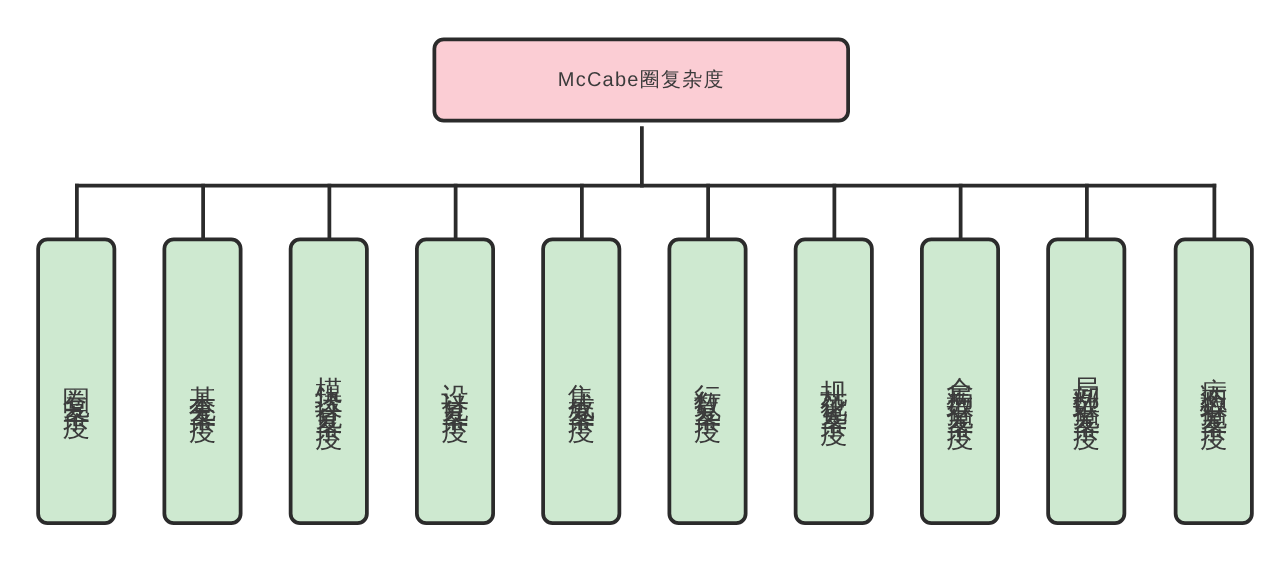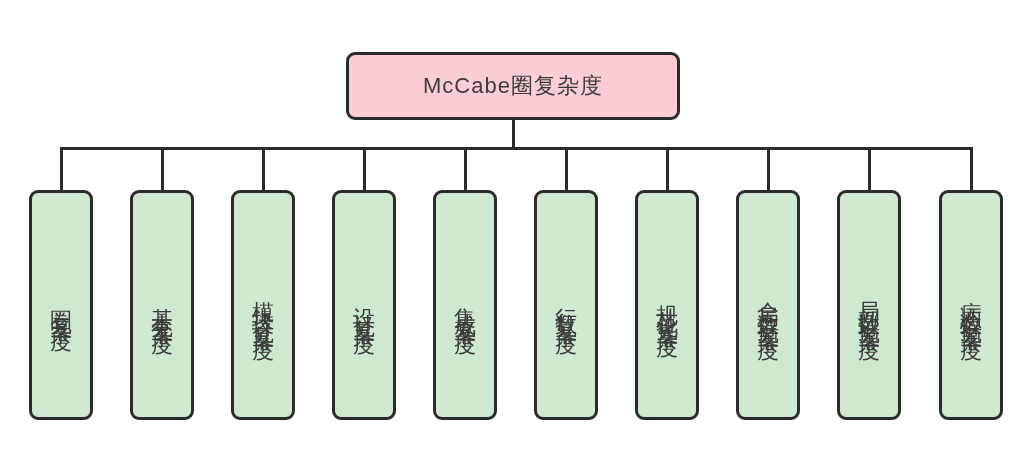--- a/index.html
+++ b/index.html
@@ -20,25 +20,25 @@
     box-sizing: border-box;
     border: 3px solid var(--line-color, #2b2b2b);
     border-radius: 9px;
     display: flex;
     align-items: center;
     justify-content: center;
     color: var(--text-color, #3b3b3b);
   }
   .root-node {
     left: 346px;
-    top: 52px;
+    top: 30px;
     width: 334px;
     height: 68px;
     background: var(--root-fill, #fbcdd4);
-    font-size: 22px;
+    font-size: 16px;
     letter-spacing: 1px;
   }
   .child-node {
     top: 190px;
     width: 64px;
     height: 230px;
     background: var(--child-fill, #cee9d0);
   }
   .child-node .vtext {
     writing-mode: vertical-rl;

